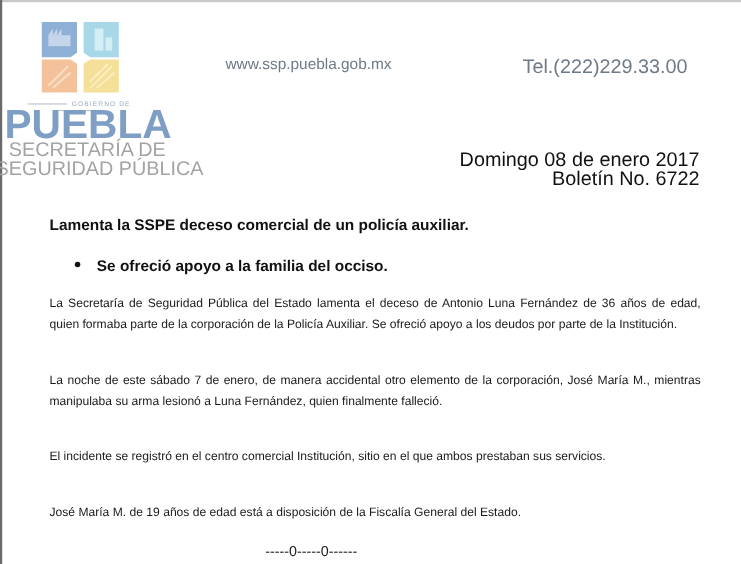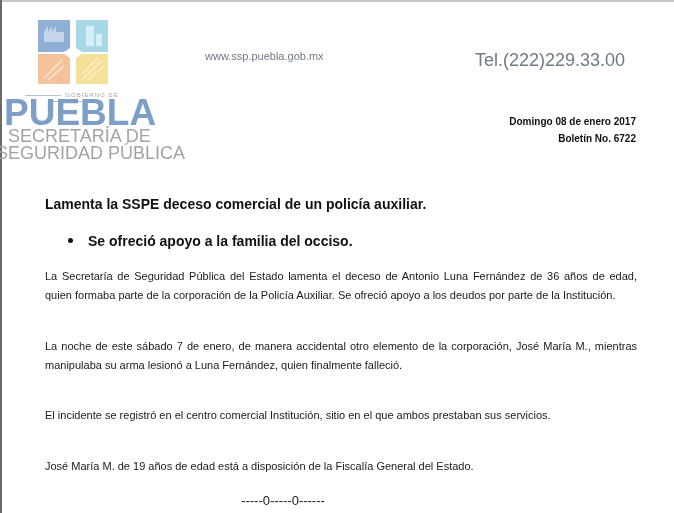--- a/index.html
+++ b/index.html
@@ -28,24 +28,24 @@
   }
   .logo-sec {
     position: absolute; left: 8px; top: 113px;
     font-size: 18px; color: #a3a3a3; line-height: 1;
   }
   .logo-seg {
     position: absolute; left: -4px; top: 130px;
     font-size: 18px; color: #a3a3a3; line-height: 1; white-space: nowrap;
   }
 
-  .contact-web { position: absolute; left: 205px; top: 50px; font-size: 11px; color: #6e7a86; }
+  .contact-web { position: absolute; left: 205px; top: 50px; font-size: 14px; color: #6e7a86; }
   .contact-tel { position: absolute; left: 475px; top: 50px; font-size: 18px; color: #6e7a86; }
 
-  .dateblock { position: absolute; right: 38px; top: 113px; text-align: right; font-size: 10px; font-weight: bold; line-height: 17px; color: #111; }
+  .dateblock { position: absolute; right: 38px; top: 137px; text-align: right; font-size: 18px; font-weight: normal; line-height: 17px; color: #111; }
 
   .headline { position: absolute; left: 45px; top: 196px; font-size: 14px; font-weight: bold; color: #111; }
   .bullet { position: absolute; left: 68px; top: 233px; font-size: 14px; font-weight: bold; color: #111; }
   .bullet .dot { display: inline-block; width: 5px; height: 5px; border-radius: 50%; background: #111; margin-right: 15px; vertical-align: middle; position: relative; top: -2px; }
 
   .para {
     position: absolute; left: 45px; width: 592px; font-size: 11px; line-height: 18.5px;
     text-align: justify; color: #1a1a1a;
   }
   .p1 { top: 267px; }

